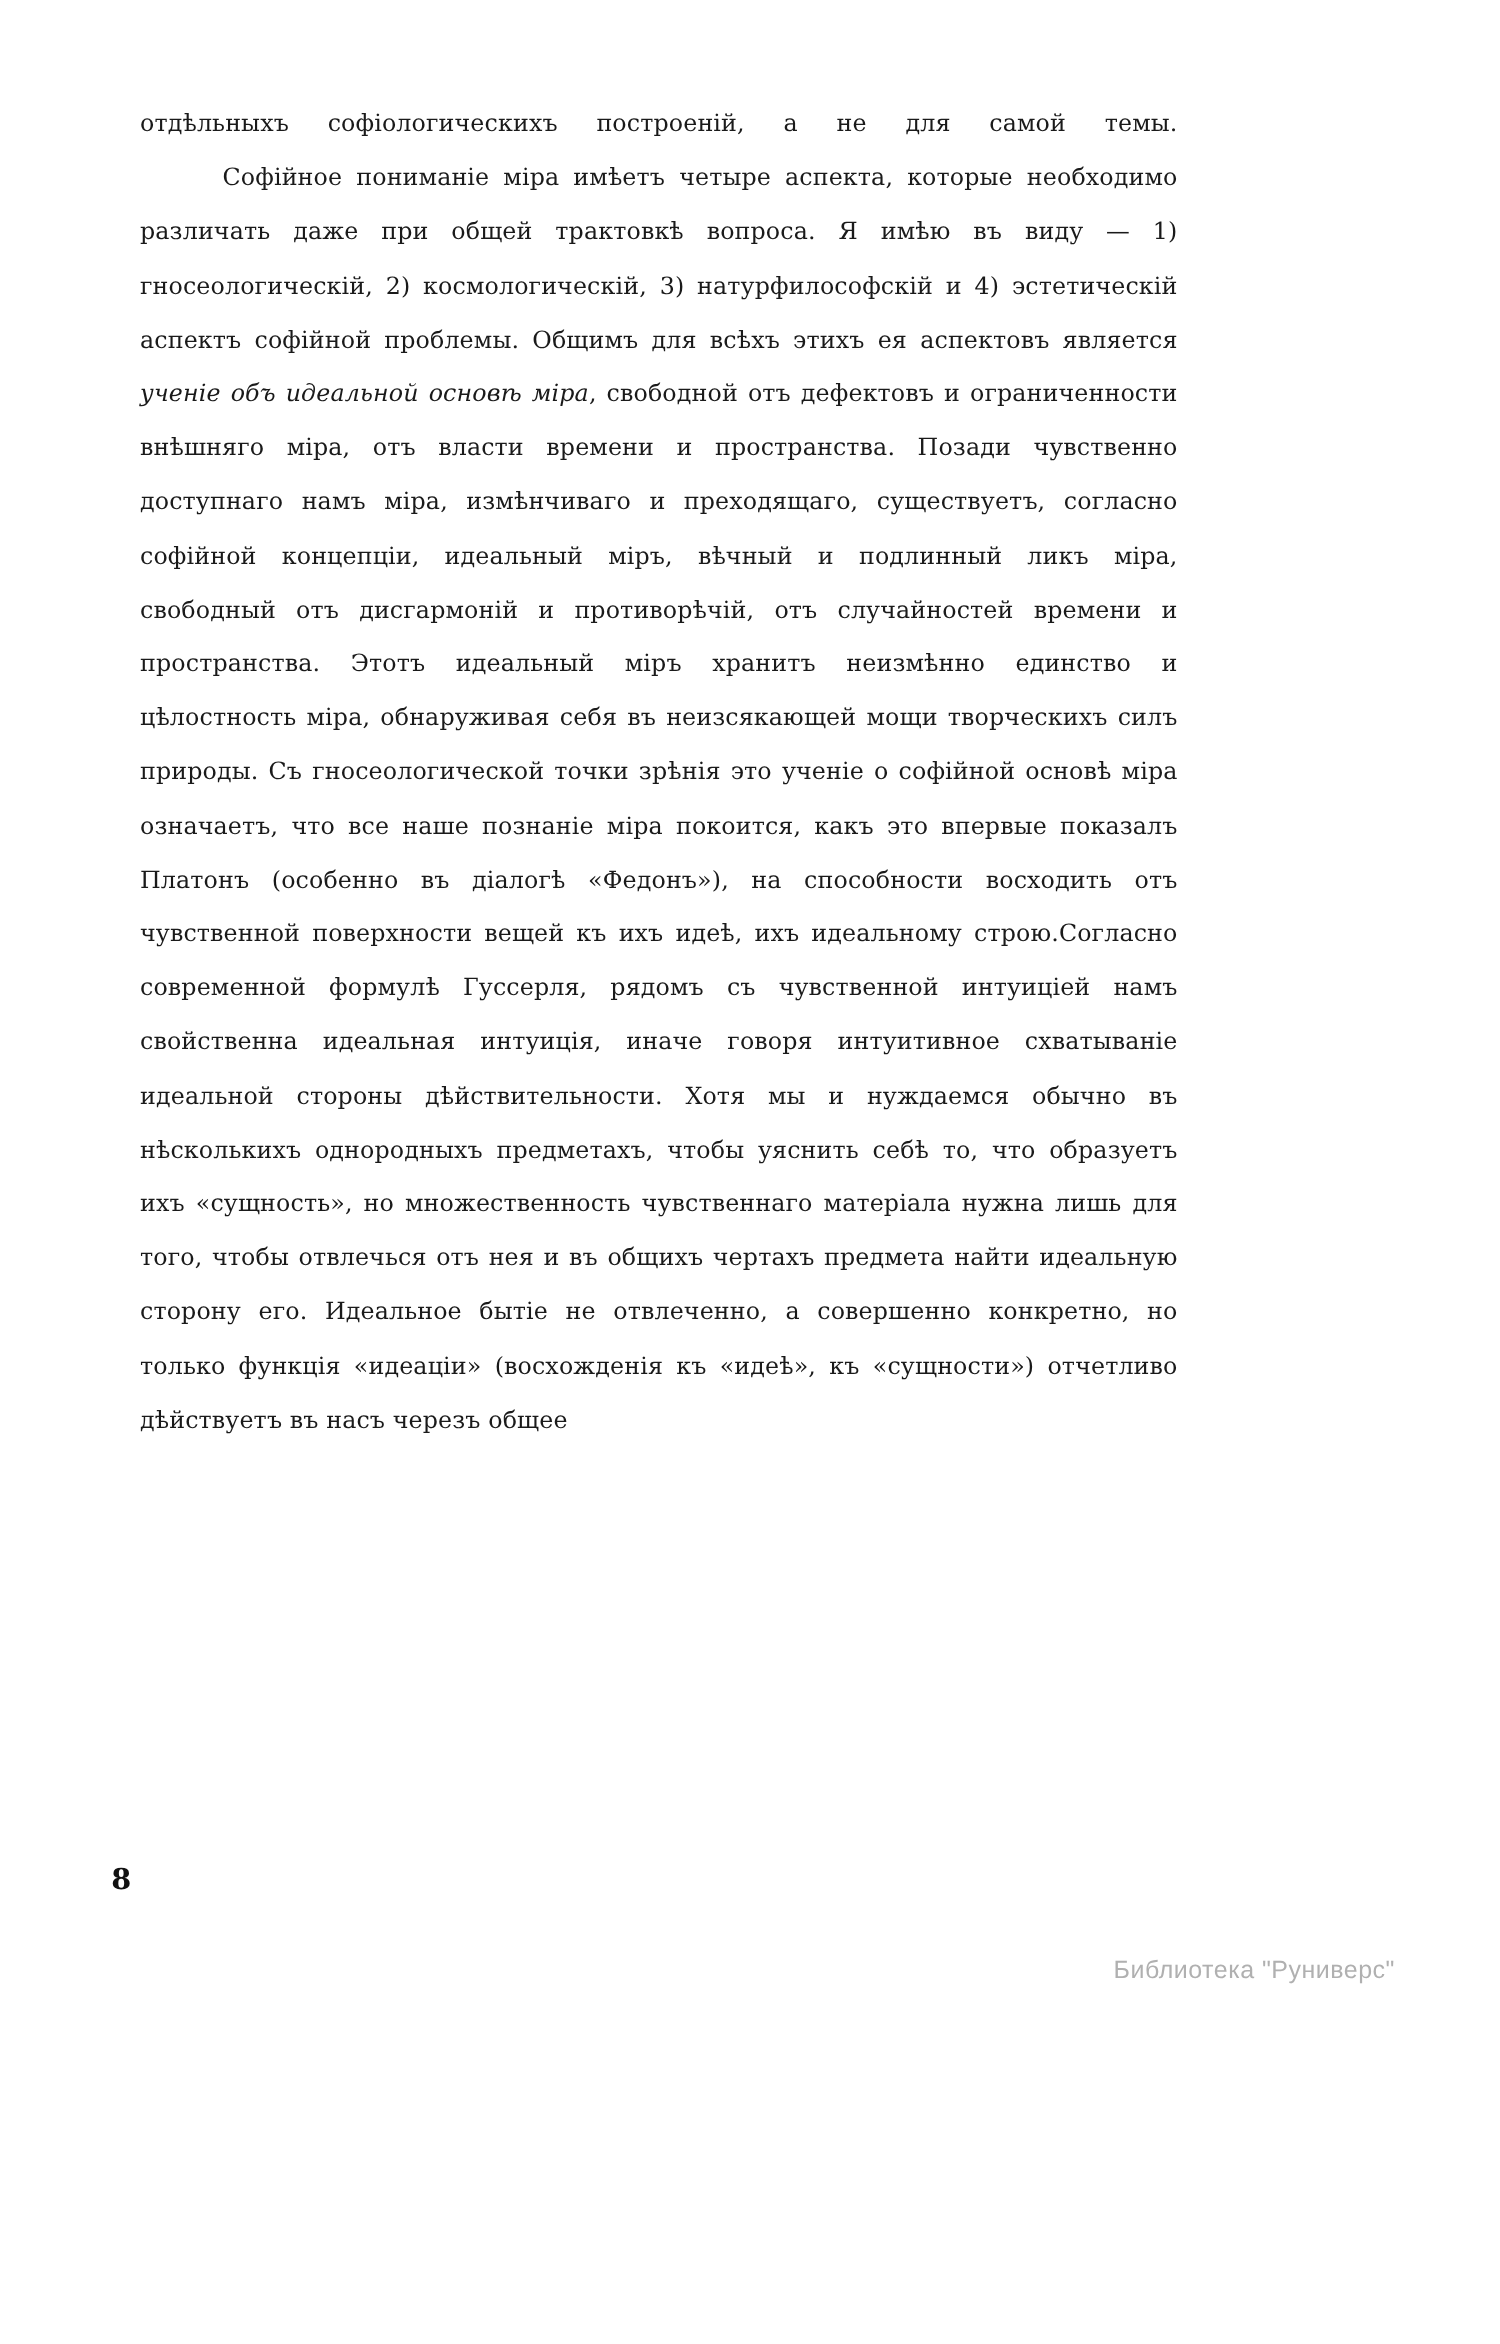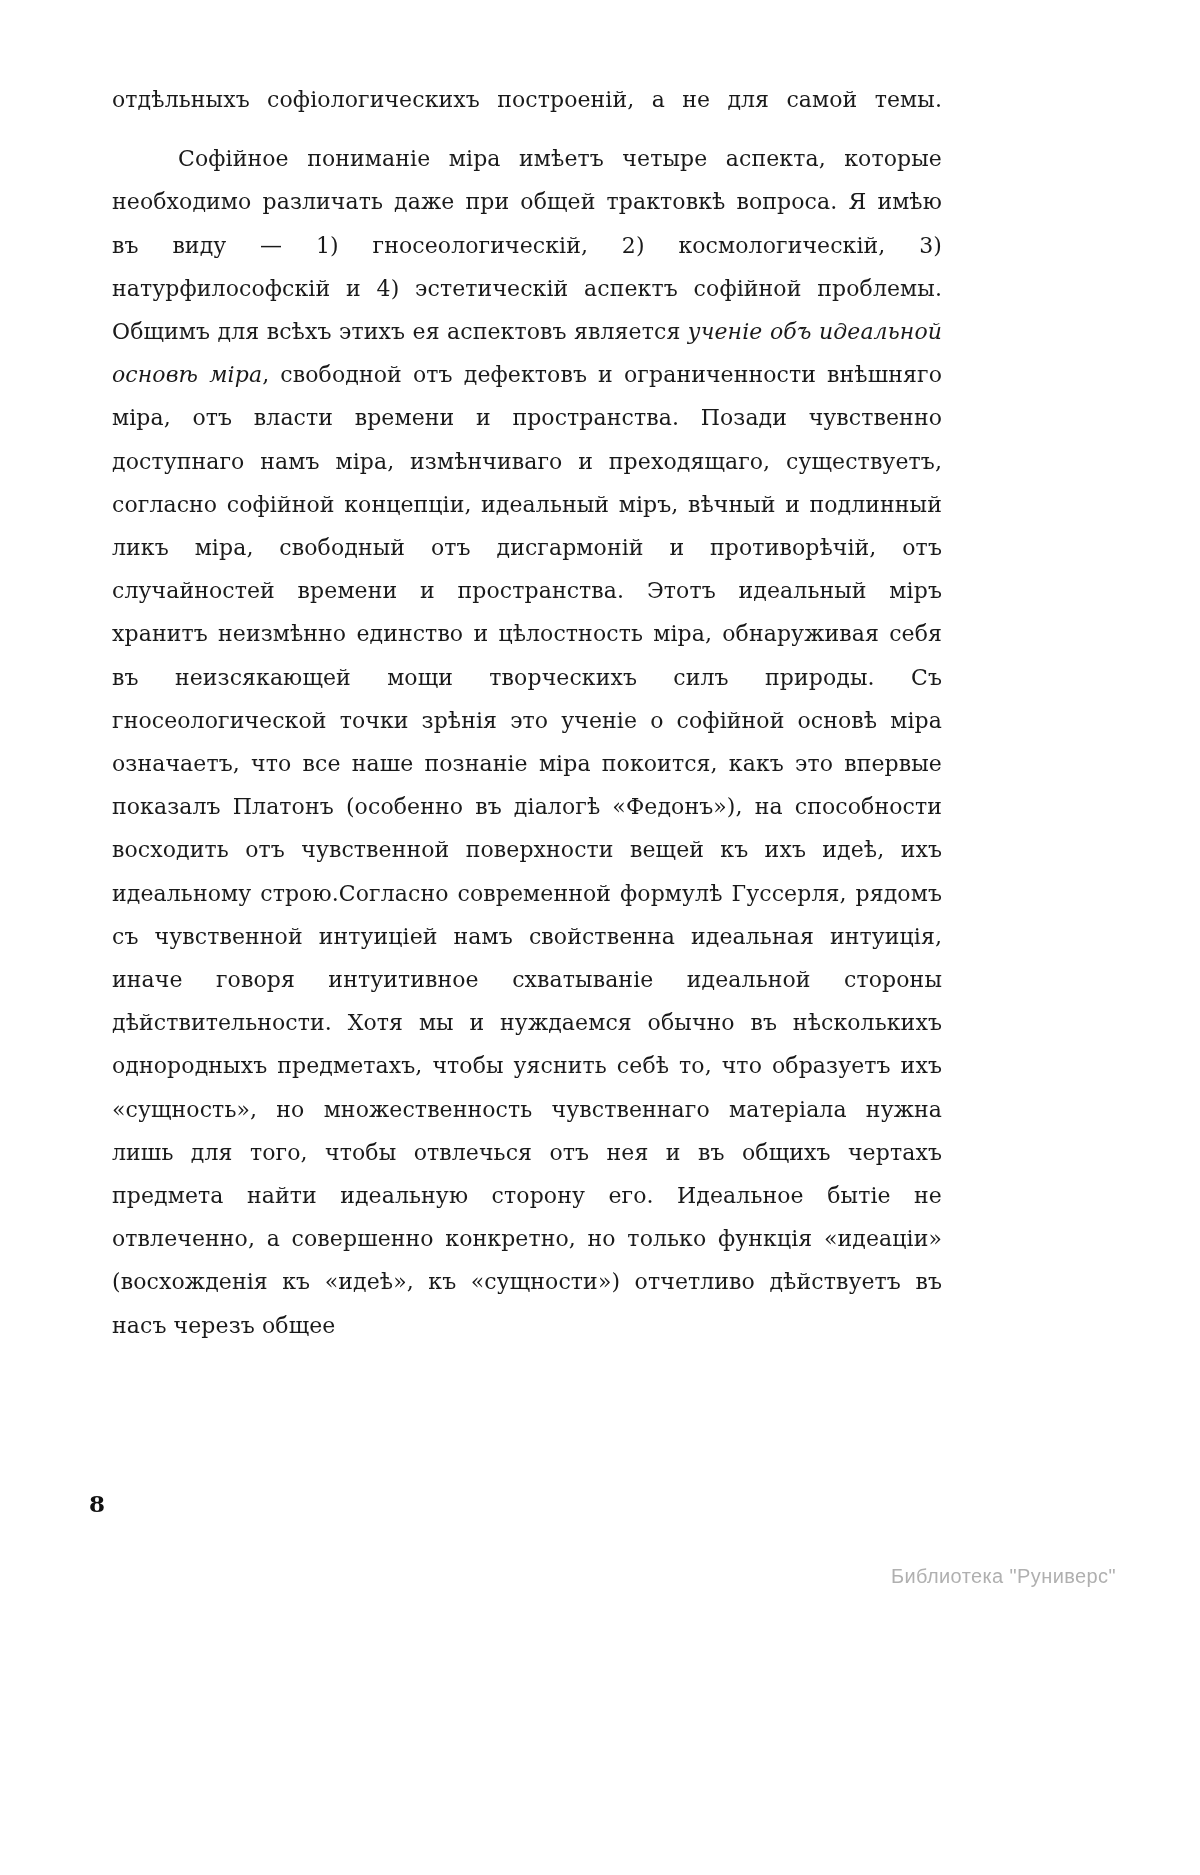--- a/index.html
+++ b/index.html
@@ -13,35 +13,35 @@
     height: 1875px;
     background: #ffffff;
     overflow: hidden;
   }
   .text-block {
     position: absolute;
     left: 112px;
     top: 78px;
     width: 830px;
     font-family: "DejaVu Serif", "Liberation Serif", serif;
-    font-size: 22px;
+    font-size: 19px;
     line-height: 43.2px;
     color: #1a1a1a;
     text-align: justify;
     -webkit-hyphens: manual;
     hyphens: manual;
     letter-spacing: 0.1px;
   }
   .para {
     margin: 0;
     text-align: justify;
     text-justify: inter-word;
   }
   .para + .para {
-    margin-top: 16px;
+    margin-top: 0;
   }
   .indent {
     text-indent: 66px;
   }
   .para em {
     font-style: italic;
   }
   
   .just-all {
     text-align-last: justify;

